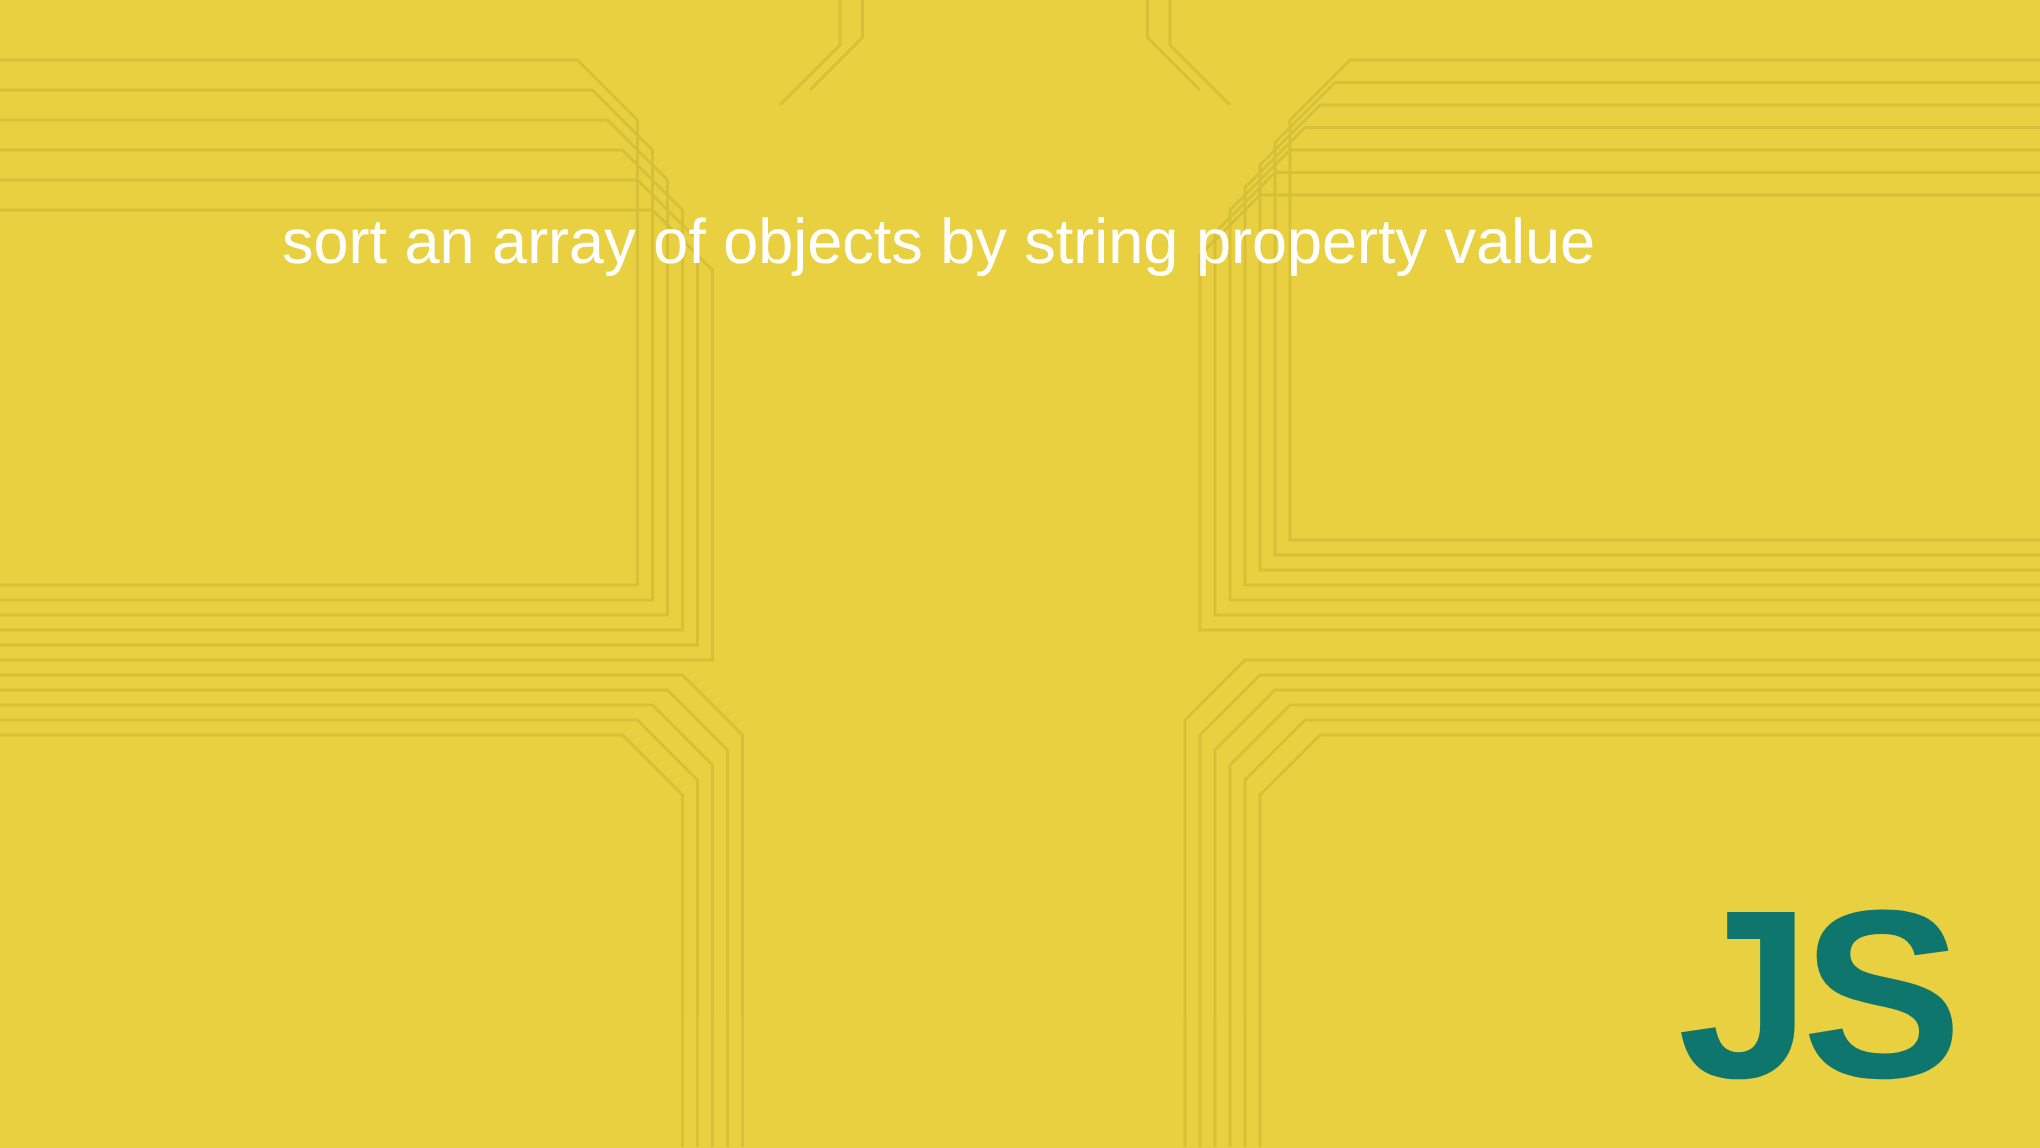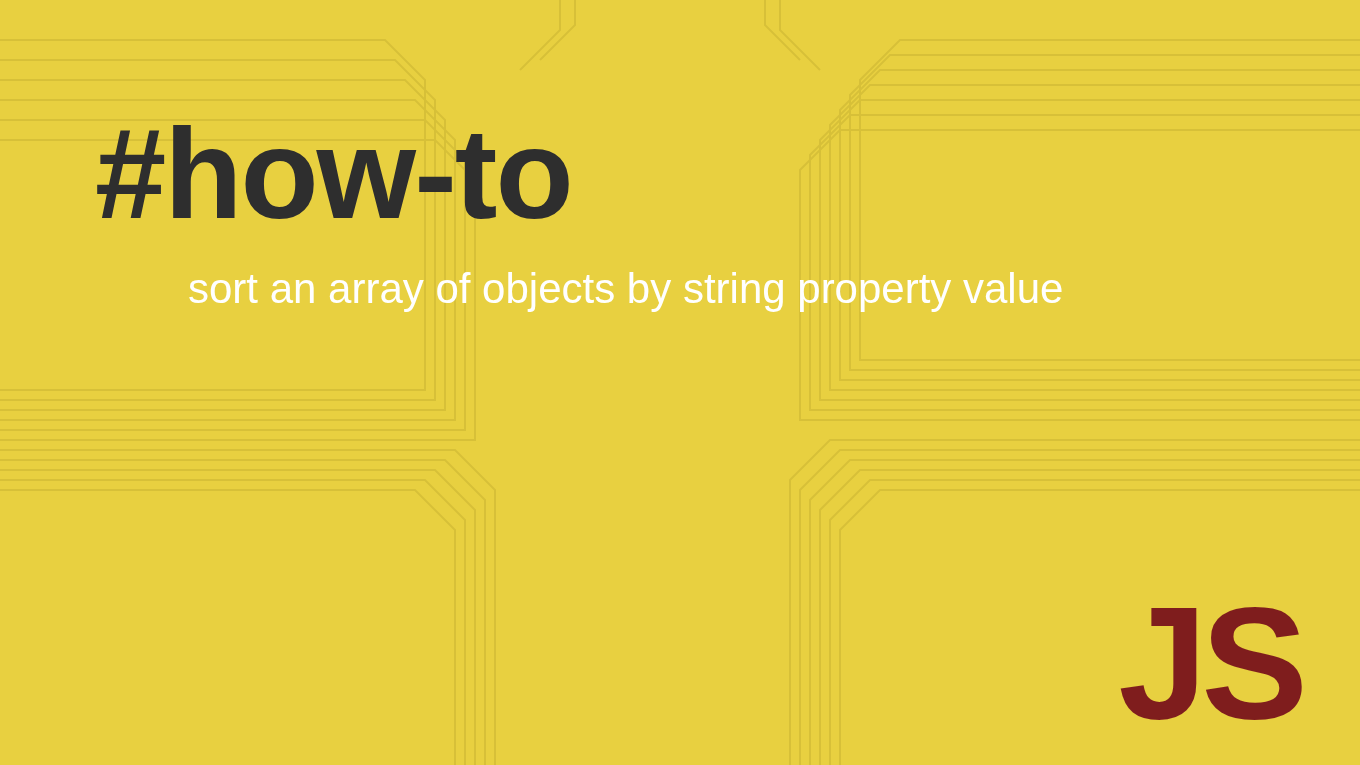--- a/index.html
+++ b/index.html
@@ -41,21 +41,21 @@
       color: #ffffff;
       line-height: 1.3;
       max-width: 880px;
     }
     .js-badge {
       position: absolute;
       right: 58px;
       bottom: 22px;
       font-size: 160px;
       font-weight: 700;
-      color: #7f1d1d;
+      color: #0f766e;
       letter-spacing: -6px;
       line-height: 1;
     }
   </style>
 </head>
 <body>
 
 <svg class="circuit-bg" width="1360" height="765" viewBox="0 0 1360 765">
   <g stroke="#d6bf38" stroke-width="2" fill="none" opacity="0.9">
 
@@ -90,17 +90,16 @@
     <path d="M 1360 490 L 880 490 L 840 530 L 840 765"></path>
 
     <path d="M 560 0 L 560 30 L 520 70"></path>
     <path d="M 575 0 L 575 25 L 540 60"></path>
     <path d="M 780 0 L 780 30 L 820 70"></path>
     <path d="M 765 0 L 765 25 L 800 60"></path>
   </g>
 </svg>
 
 <div class="content">
-  <h1 class="heading">#how-to</h1>
   <p class="subtitle">sort an array of objects by string property value</p>
 </div>
 
 <div class="js-badge">JS</div>
 
 </body></html>

